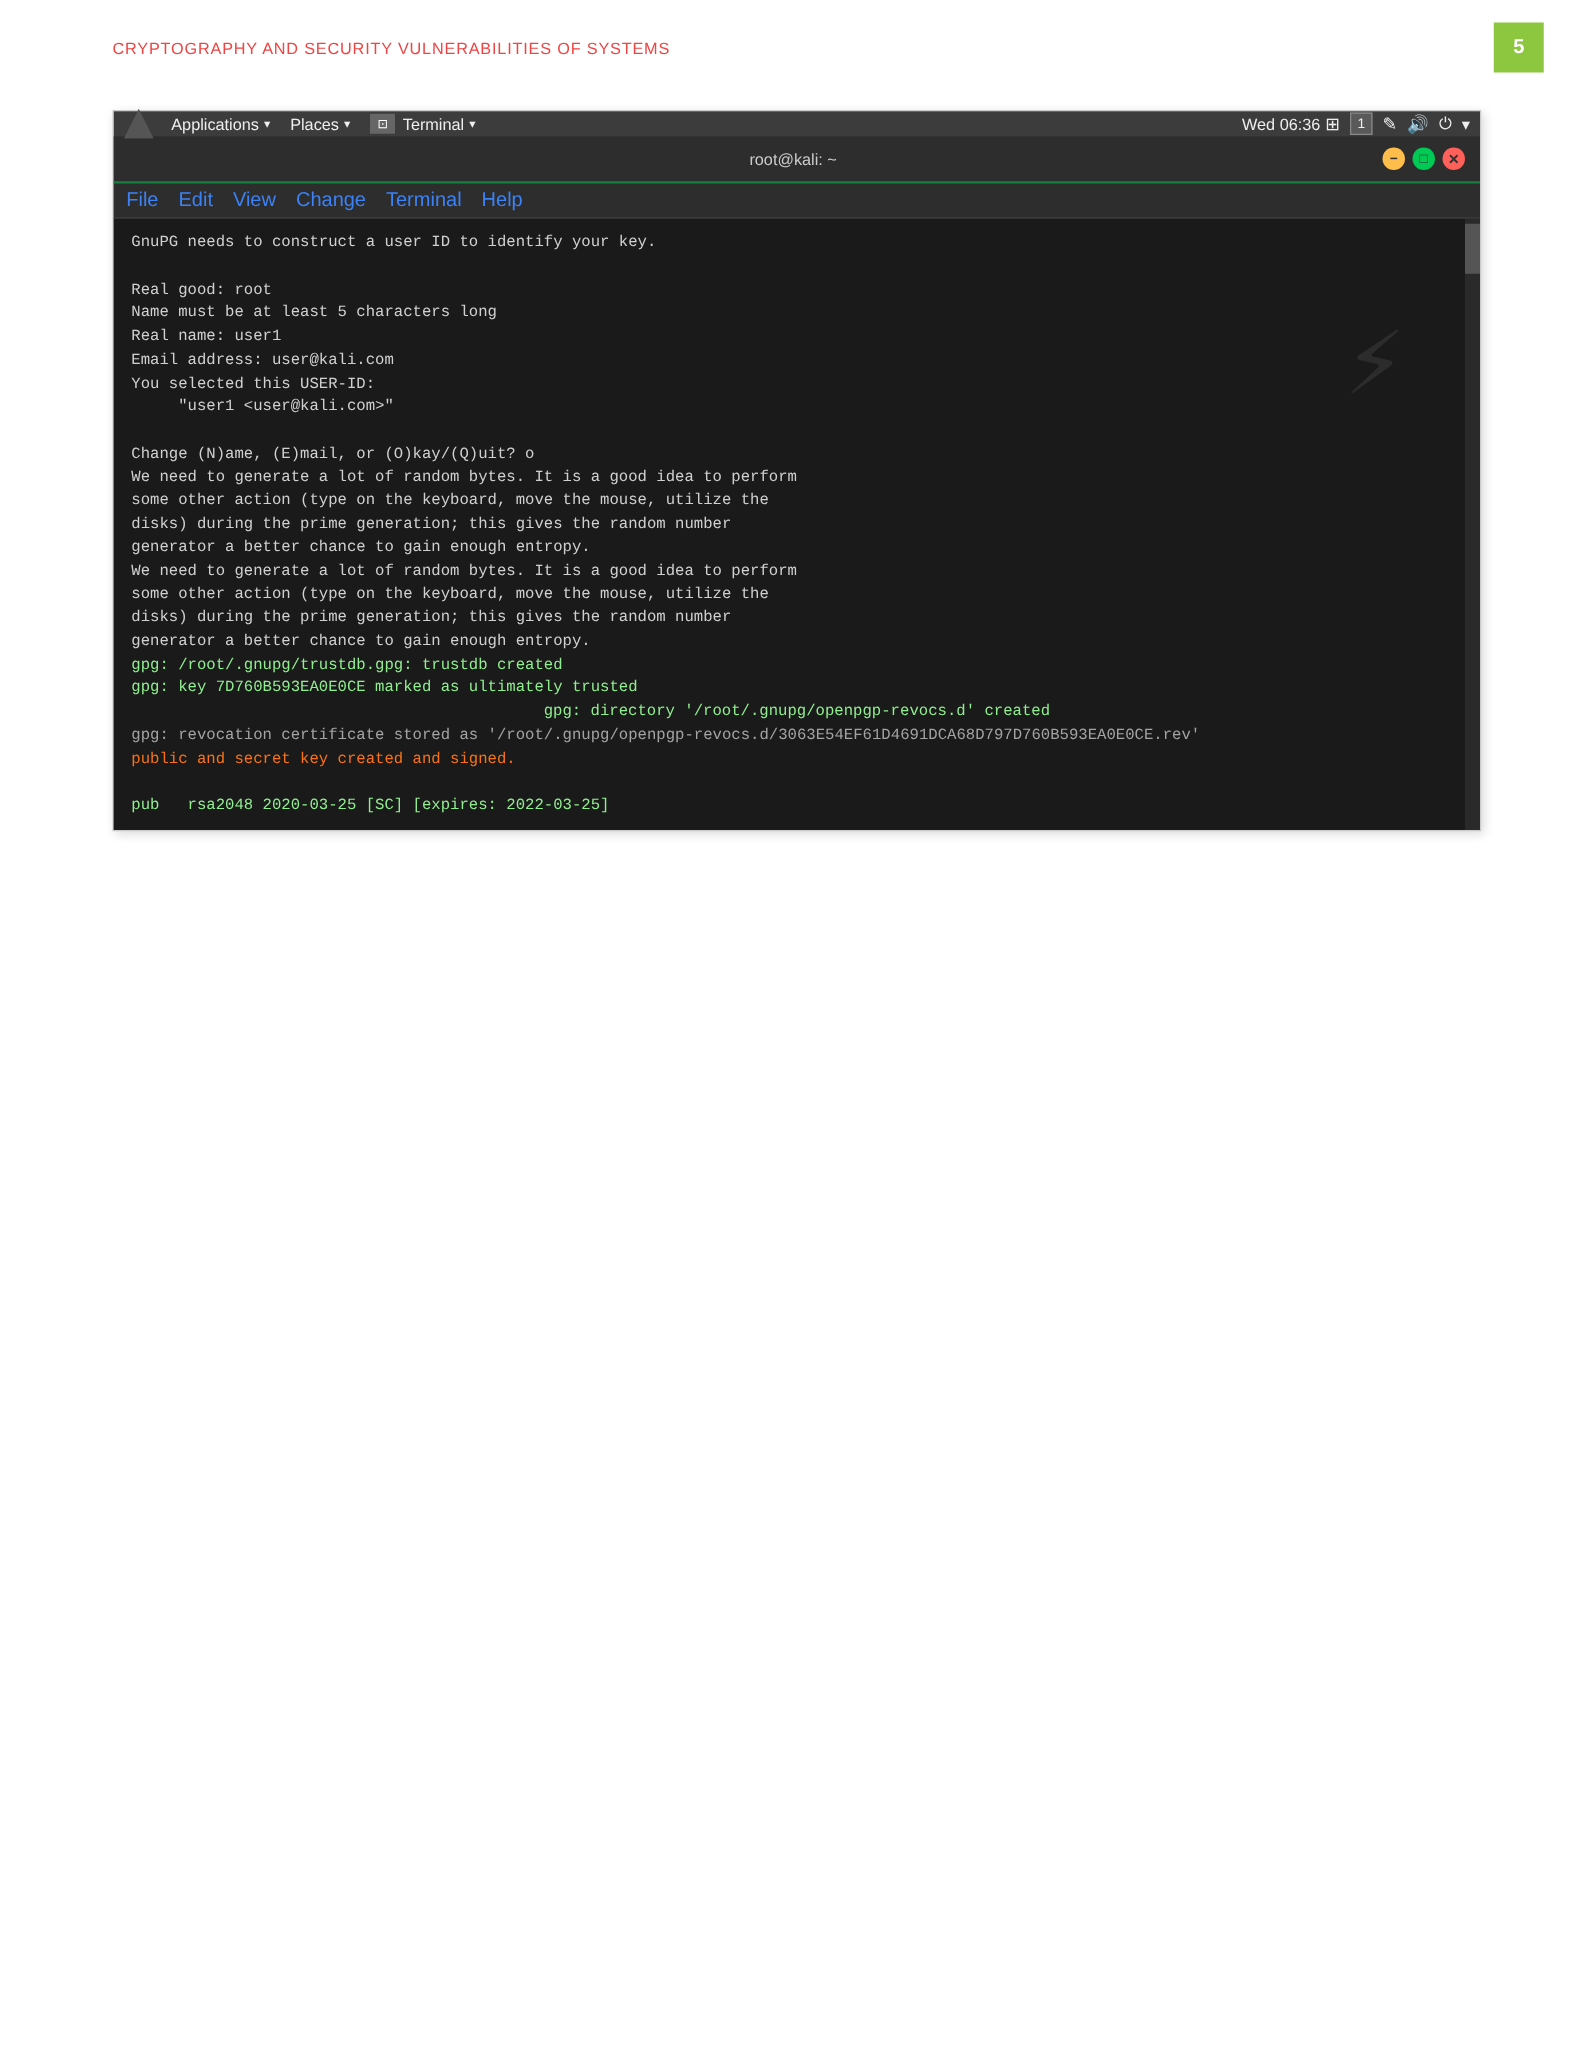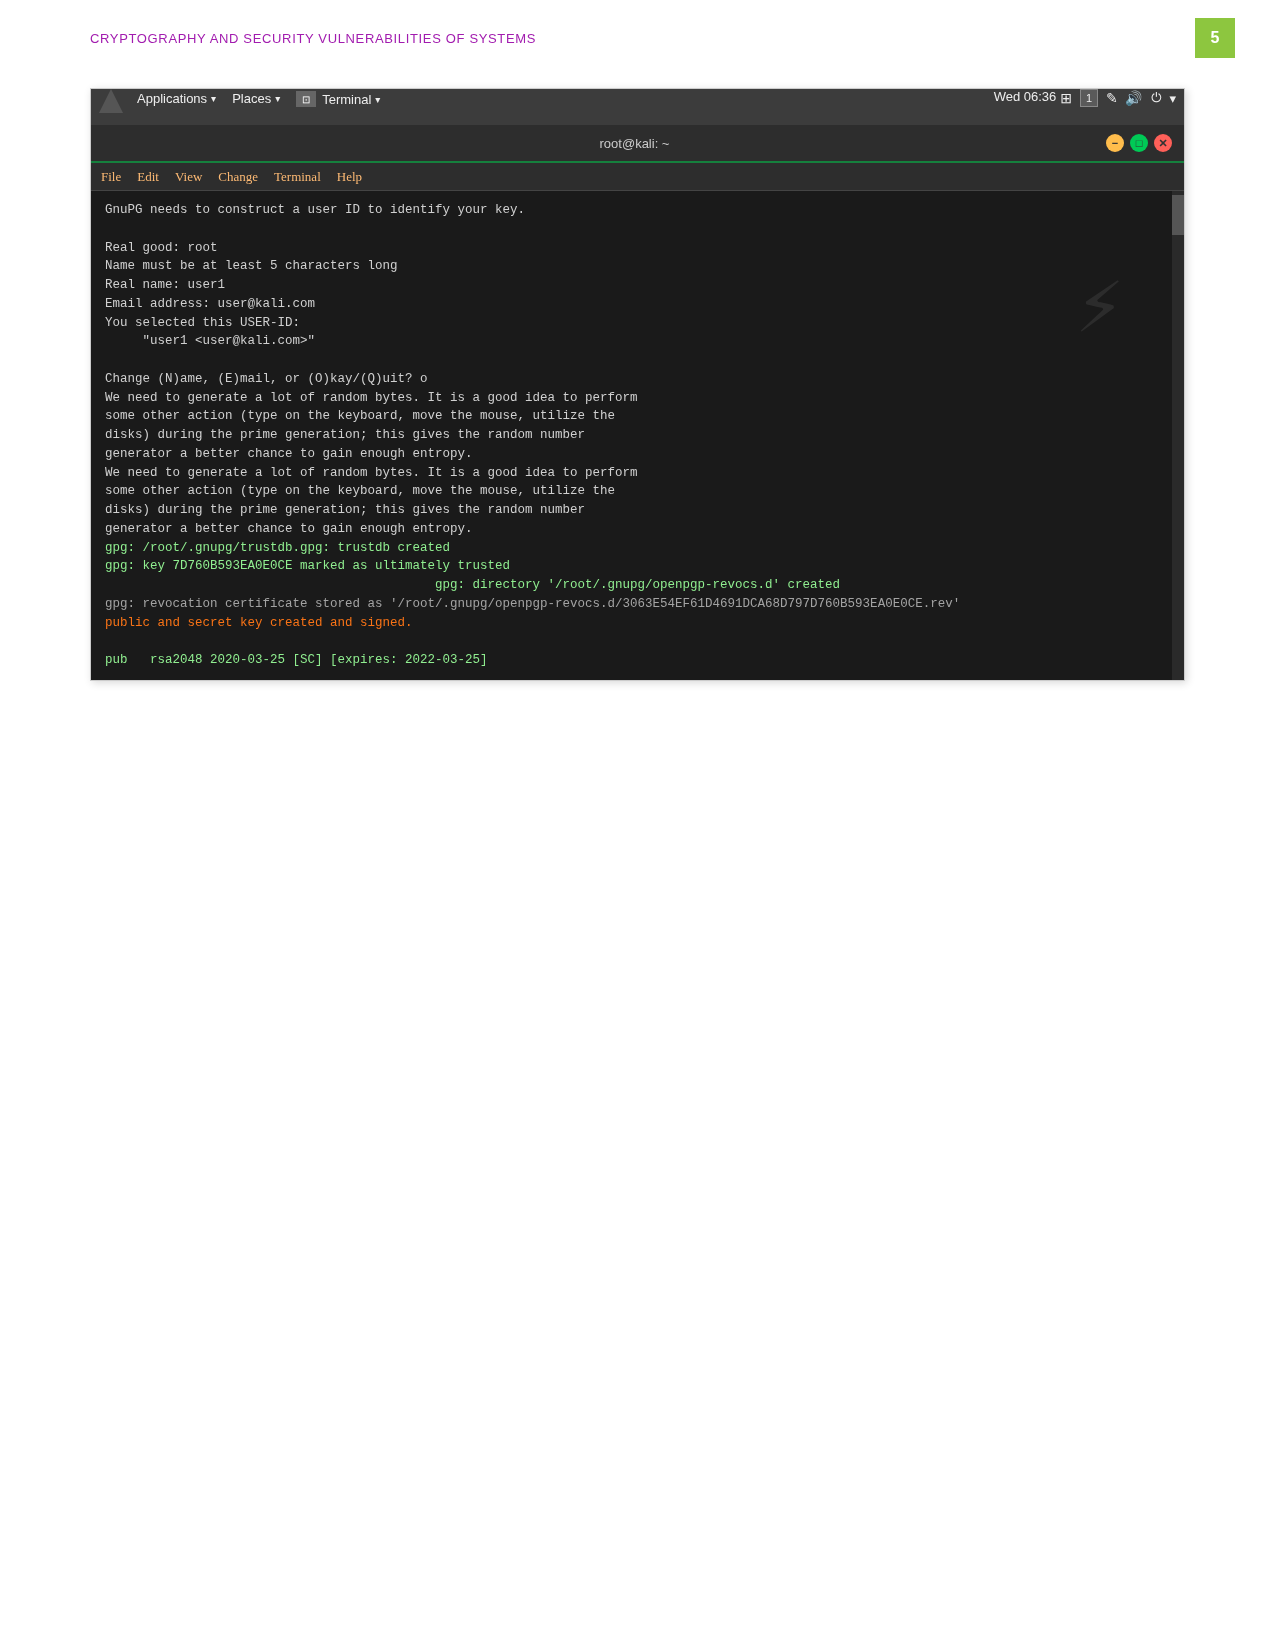--- a/index.html
+++ b/index.html
@@ -17,21 +17,21 @@
       display: flex;
       justify-content: space-between;
       align-items: center;
       padding: 18px 40px 10px 90px;
     }
 
     .page-title-text {
       font-size: 13px;
       font-weight: normal;
       letter-spacing: 0.05em;
-      color: #a21caf;
+      color: #ef4444;
       font-family: Arial, sans-serif;
     }
 
     .page-number-badge {
       background: #8dc63f;
       color: #fff;
       font-size: 16px;
       font-weight: bold;
       width: 40px;
       height: 40px;
@@ -43,23 +43,23 @@
     
     .screenshot-wrapper {
       margin: 20px 90px 40px 90px;
       border: 1px solid #ccc;
       box-shadow: 2px 2px 8px rgba(0,0,0,0.15);
     }
 
     
     .taskbar {
       background: #3c3c3c;
-      height: 36px;
-      display: flex;
-      align-items: flex-start;
+      height: 20px;
+      display: flex;
+      align-items: center;
       padding: 0 8px;
       gap: 4px;
       color: #eee;
       font-size: 13px;
     }
 
     .taskbar-item {
       display: flex;
       align-items: center;
       gap: 4px;
@@ -164,24 +164,23 @@
       background: #2d2d2d;
       height: 28px;
       display: flex;
       align-items: center;
       padding: 0 10px;
       gap: 16px;
       border-bottom: 1px solid #444;
     }
 
     .terminal-menu-item {
-      color: #fdba74;
-      font-size: 13px;
+      color: #3b82f6;
+      font-size: 16px;
       cursor: pointer;
-      font-family: Liberation Serif, serif;
     }
 
     .terminal-body {
       background: #1a1a1a;
       padding: 10px 14px;
       font-family: 'Courier New', monospace;
       font-size: 12.5px;
       color: #d0d0d0;
       line-height: 1.5;
       min-height: 350px;

